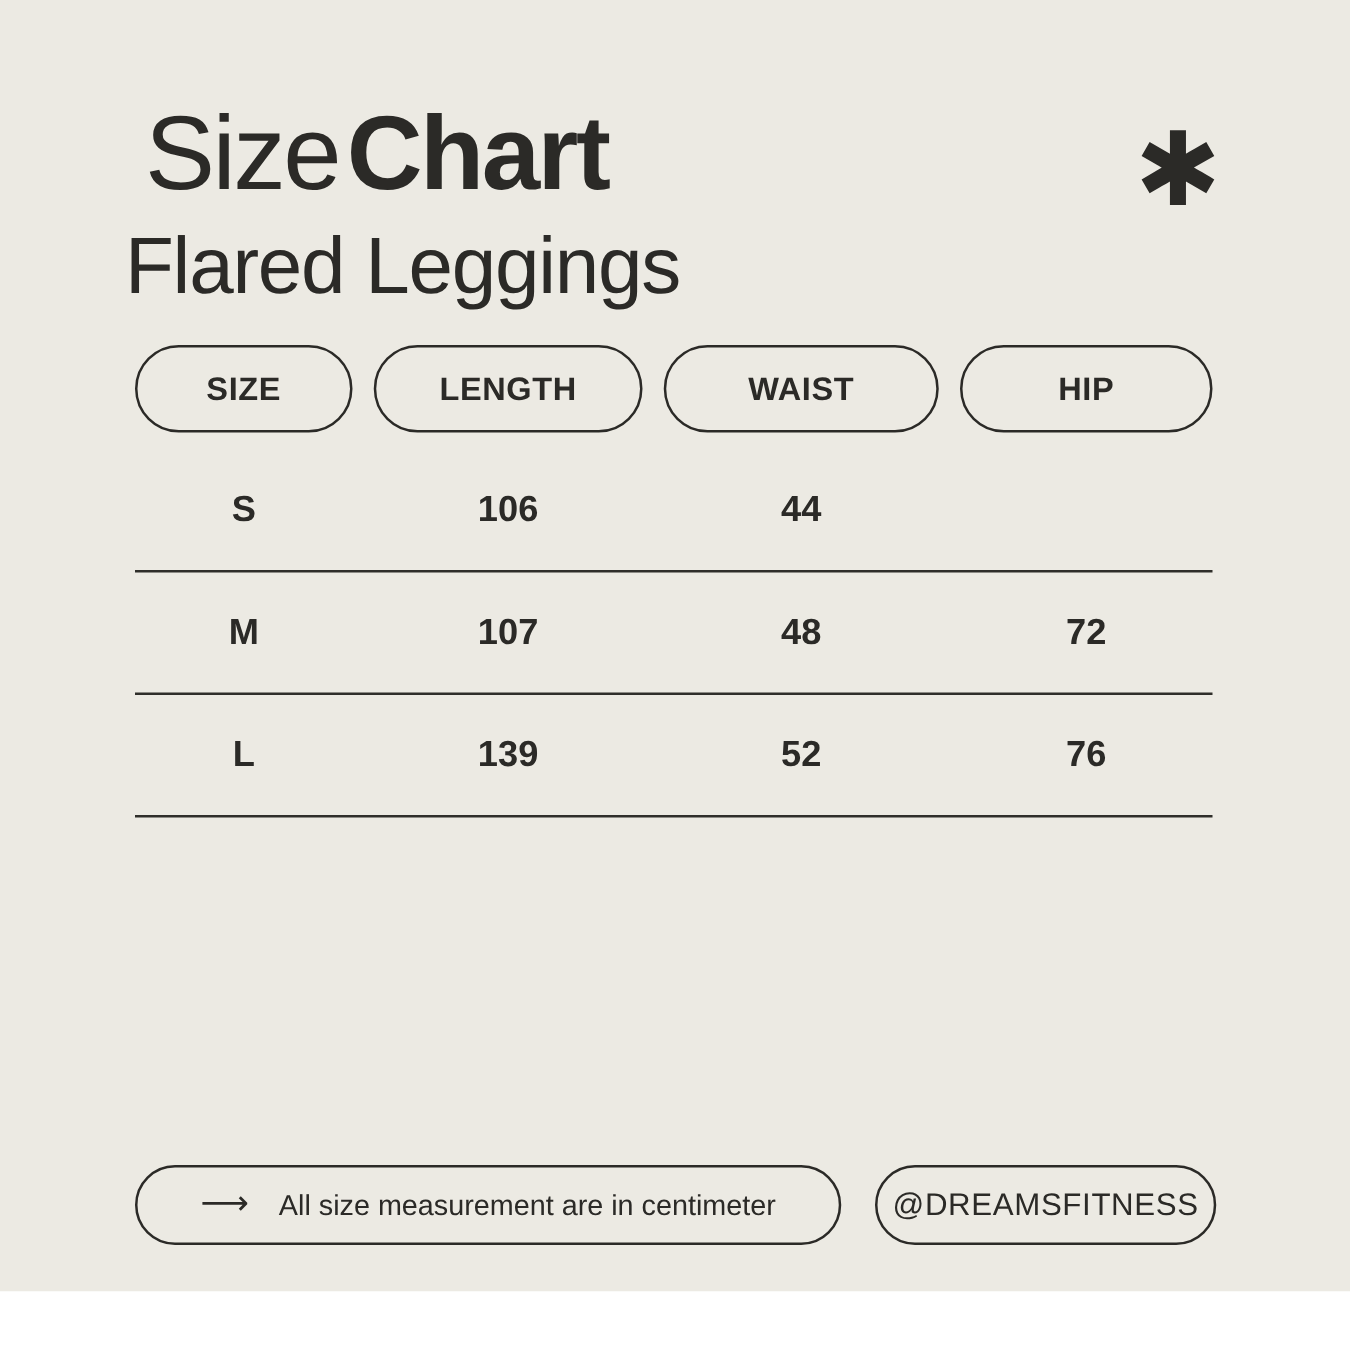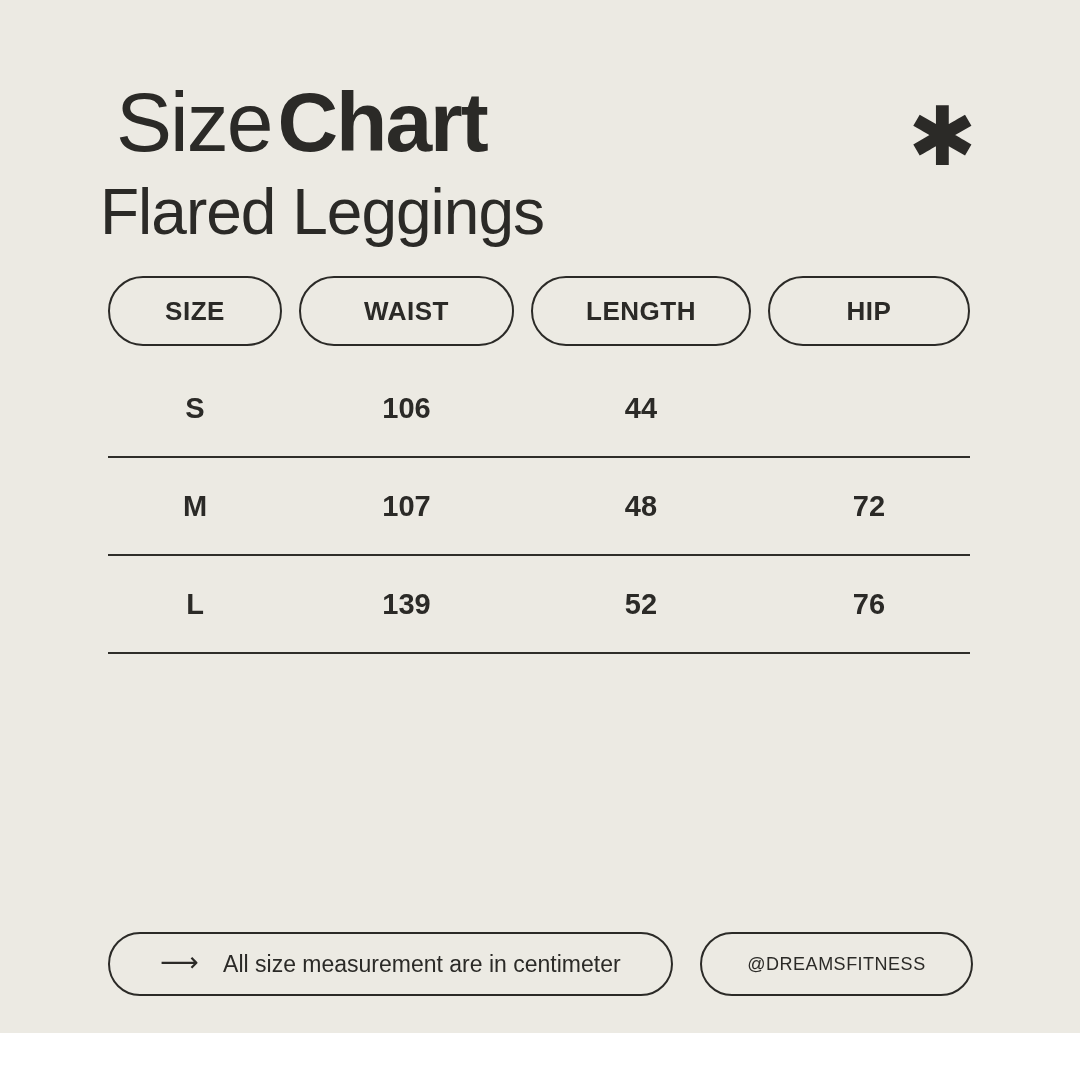--- a/index.html
+++ b/index.html
@@ -97,39 +97,39 @@
     border-radius: 32px;
     display: flex;
     align-items: center;
     justify-content: center;
     background: transparent;
   }
   .note-pill { left: 108px; width: 565px; gap: 24px; }
   .note-pill .arrow { font-size: 27px; line-height: 1; position: relative; top: -2px; }
   .note-pill .note-text { font-size: 23px; font-weight: 400; }
   .handle-pill { left: 700px; width: 273px; }
-  .handle-pill .handle-text { font-size: 18px; font-weight: 400; letter-spacing: 0.5px; }
+  .handle-pill .handle-text { font-size: 25px; font-weight: 400; letter-spacing: 0.5px; }
 </style>
 </head>
 <body>
 
 <div class="canvas">
 
   <div class="title">
     <span>Size</span><span class="bold">Chart</span>
   </div>
 
   <div class="subtitle">Flared Leggings</div>
 
   <div class="asterisk">✱</div>
 
   <div class="pill-row">
     <div class="pill">SIZE</div>
+    <div class="pill">LENGTH</div>
     <div class="pill">WAIST</div>
-    <div class="pill">LENGTH</div>
     <div class="pill">HIP</div>
   </div>
 
   <div class="table">
     <div class="t-row">
       <div class="t-cell size">S</div>
       <div class="t-cell">106</div>
       <div class="t-cell">44</div>
     </div>
     <div class="t-row">

